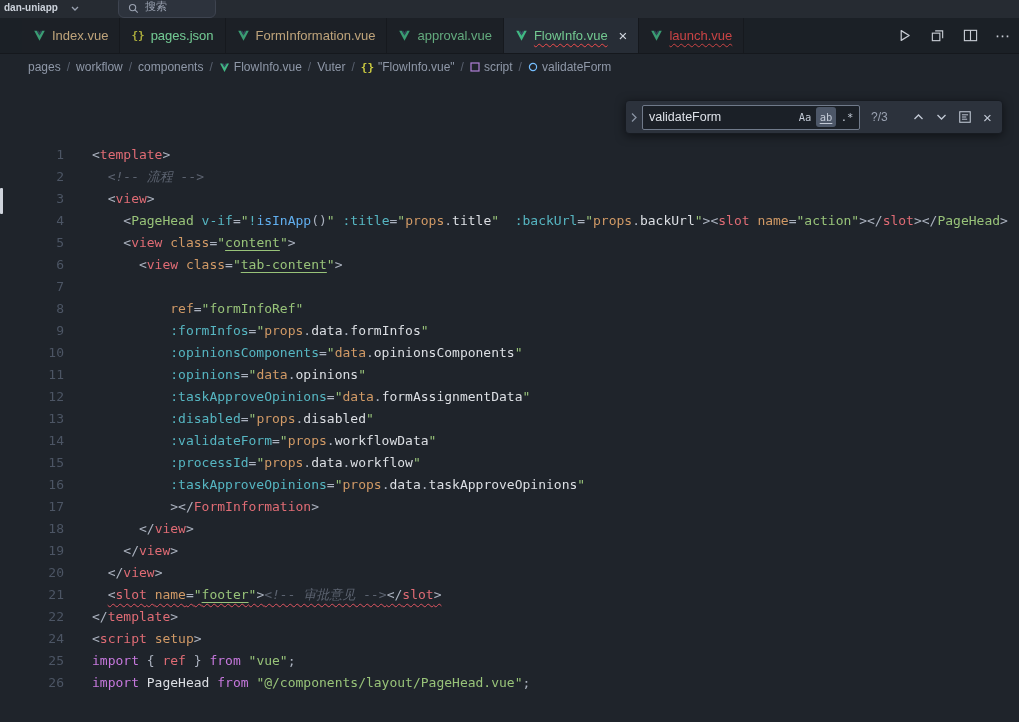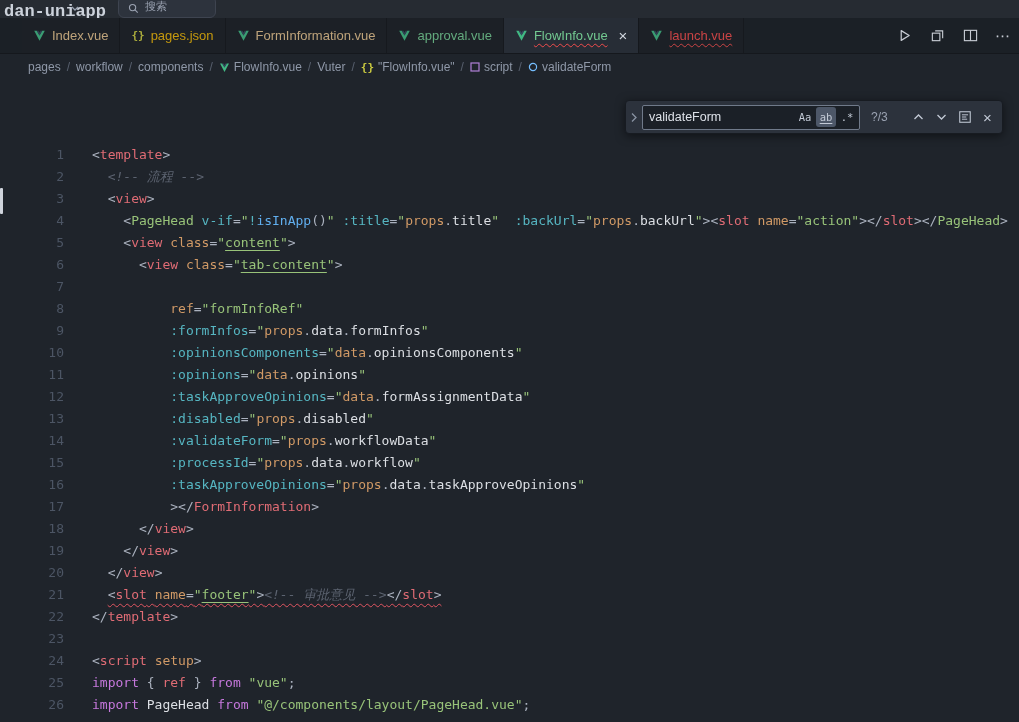--- a/index.html
+++ b/index.html
@@ -2,21 +2,21 @@
 <html><head>
 <meta charset="utf-8">
 <style>
   * { box-sizing: border-box; margin: 0; padding: 0; }
   html,body { width:1019px; height:722px; overflow:hidden; }
   body { background:#1d2127; font-family:"Liberation Sans", sans-serif; }
   .window { position:relative; width:1019px; height:722px; background:#1f242b; color:#c8ccd4; }
 
   
   .titlebar { position:relative; height:18px; background:#262b32; overflow:hidden; }
-  .wsname { position:absolute; left:4px; top:2px; font-size:17px; font-weight:bold; color:#ccd2db; cursor:pointer;font-family:Liberation Mono, monospace; }
+  .wsname { position:absolute; left:4px; top:2px; font-size:10px; font-weight:bold; color:#ccd2db; cursor:pointer; }
   .ws-chev { position:absolute; left:70px; top:5px; }
   .search-pill { position:absolute; left:118px; top:-4px; width:98px; height:22px; background:#2d333d;
                  border:1px solid #3e4450; border-radius:6px; display:flex; align-items:flex-end;
                  gap:6px; padding:0 9px 3px 9px; font-size:11px; color:#9aa2b1; cursor:pointer; }
 
   
   .tabbar { display:flex; height:36px; background:#1b2026; border-bottom:1px solid #15181d; }
   .tabs { display:flex; padding-left:22px; }
   .tab { display:flex; align-items:center; gap:6px; padding:0 11px; font-size:13px;
          background:#1d2127; border-right:1px solid #15181d; cursor:pointer; white-space:nowrap; }
@@ -105,21 +105,21 @@
     <div class="tabs" id="tabs">
         <div class="tab">
           <svg class="ticon" width="13" height="13" viewBox="0 0 16 16">
             <path fill="#41b883" d="M1.5 2h3.1L8 7.8 11.4 2h3.1L8 14.6z"></path>
             <path fill="#35495e" d="M4.6 2h2L8 4.6 9.4 2h2L8 8.3z"></path>
           </svg>
           <span class="tlabel" style="color: rgb(226, 192, 141);">Index.vue</span>
         </div>
         <div class="tab">
           <span class="ticon braces">{}</span>
-          <span class="tlabel" style="color: #eab308;">pages.json</span>
+          <span class="tlabel" style="color: #86efac;">pages.json</span>
         </div>
         <div class="tab">
           <svg class="ticon" width="13" height="13" viewBox="0 0 16 16">
             <path fill="#41b883" d="M1.5 2h3.1L8 7.8 11.4 2h3.1L8 14.6z"></path>
             <path fill="#35495e" d="M4.6 2h2L8 4.6 9.4 2h2L8 8.3z"></path>
           </svg>
           <span class="tlabel" style="color: rgb(226, 192, 141);">FormInformation.vue</span>
         </div>
         <div class="tab">
           <svg class="ticon" width="13" height="13" viewBox="0 0 16 16">
@@ -263,21 +263,20 @@
         <div class="line"><span class="ln">13</span><span class="lc"><span>          </span><span><span class="tk-dir">:disabled</span><span class="tk-p">=</span><span class="tk-str">"</span><span class="tk-attr">props</span><span class="tk-p">.</span><span class="tk-w">disabled</span><span class="tk-str">"</span></span></span></div>
         <div class="line"><span class="ln">14</span><span class="lc"><span>          </span><span><span class="tk-dir">:validateForm</span><span class="tk-p">=</span><span class="tk-str">"</span><span class="tk-attr">props</span><span class="tk-p">.</span><span class="tk-w">workflowData</span><span class="tk-str">"</span></span></span></div>
         <div class="line"><span class="ln">15</span><span class="lc"><span>          </span><span><span class="tk-dir">:processId</span><span class="tk-p">=</span><span class="tk-str">"</span><span class="tk-attr">props</span><span class="tk-p">.</span><span class="tk-w">data</span><span class="tk-p">.</span><span class="tk-w">workflow</span><span class="tk-str">"</span></span></span></div>
         <div class="line"><span class="ln">16</span><span class="lc"><span>          </span><span><span class="tk-dir">:taskApproveOpinions</span><span class="tk-p">=</span><span class="tk-str">"</span><span class="tk-attr">props</span><span class="tk-p">.</span><span class="tk-w">data</span><span class="tk-p">.</span><span class="tk-w">taskApproveOpinions</span><span class="tk-str">"</span></span></span></div>
         <div class="line"><span class="ln">17</span><span class="lc"><span>          </span><span><span class="tk-p">&gt;&lt;/</span><span class="tk-tag">FormInformation</span><span class="tk-p">&gt;</span></span></span></div>
         <div class="line"><span class="ln">18</span><span class="lc"><span>      </span><span><span class="tk-p">&lt;/</span><span class="tk-tag">view</span><span class="tk-p">&gt;</span></span></span></div>
         <div class="line"><span class="ln">19</span><span class="lc"><span>    </span><span><span class="tk-p">&lt;/</span><span class="tk-tag">view</span><span class="tk-p">&gt;</span></span></span></div>
         <div class="line"><span class="ln">20</span><span class="lc"><span>  </span><span><span class="tk-p">&lt;/</span><span class="tk-tag">view</span><span class="tk-p">&gt;</span></span></span></div>
         <div class="line"><span class="ln">21</span><span class="lc"><span>  </span><span class="squiggle"><span class="tk-p">&lt;</span><span class="tk-tag">slot</span><span class="tk-p"> </span><span class="tk-attr">name</span><span class="tk-p">=</span><span class="tk-str">"</span><span class="tk-stru">footer</span><span class="tk-str">"</span><span class="tk-p">&gt;</span><span class="tk-cm">&lt;!-- 审批意见 --&gt;</span><span class="tk-p">&lt;/</span><span class="tk-tag">slot</span><span class="tk-p">&gt;</span></span></span></div>
         <div class="line"><span class="ln">22</span><span class="lc"><span><span class="tk-p">&lt;/</span><span class="tk-tag">template</span><span class="tk-p">&gt;</span></span></span></div>
-        <div class="line"><span class="ln">23</span><span class="lc"><span></span></span></div>
         <div class="line"><span class="ln">24</span><span class="lc"><span><span class="tk-p">&lt;</span><span class="tk-tag">script</span><span class="tk-p"> </span><span class="tk-attr">setup</span><span class="tk-p">&gt;</span></span></span></div>
         <div class="line"><span class="ln">25</span><span class="lc"><span><span class="tk-kw">import</span><span class="tk-p"> { </span><span class="tk-var">ref</span><span class="tk-p"> } </span><span class="tk-kw">from</span><span class="tk-p"> </span><span class="tk-str">"vue"</span><span class="tk-p">;</span></span></span></div>
         <div class="line"><span class="ln">26</span><span class="lc"><span><span class="tk-kw">import</span><span class="tk-p"> </span><span class="tk-w">PageHead</span><span class="tk-p"> </span><span class="tk-kw">from</span><span class="tk-p"> </span><span class="tk-str">"@/components/layout/PageHead.vue"</span><span class="tk-p">;</span></span></span></div>
       </div>
   </div>
 
   <div class="left-indicator"></div>
 </div>
 
 </body></html>

